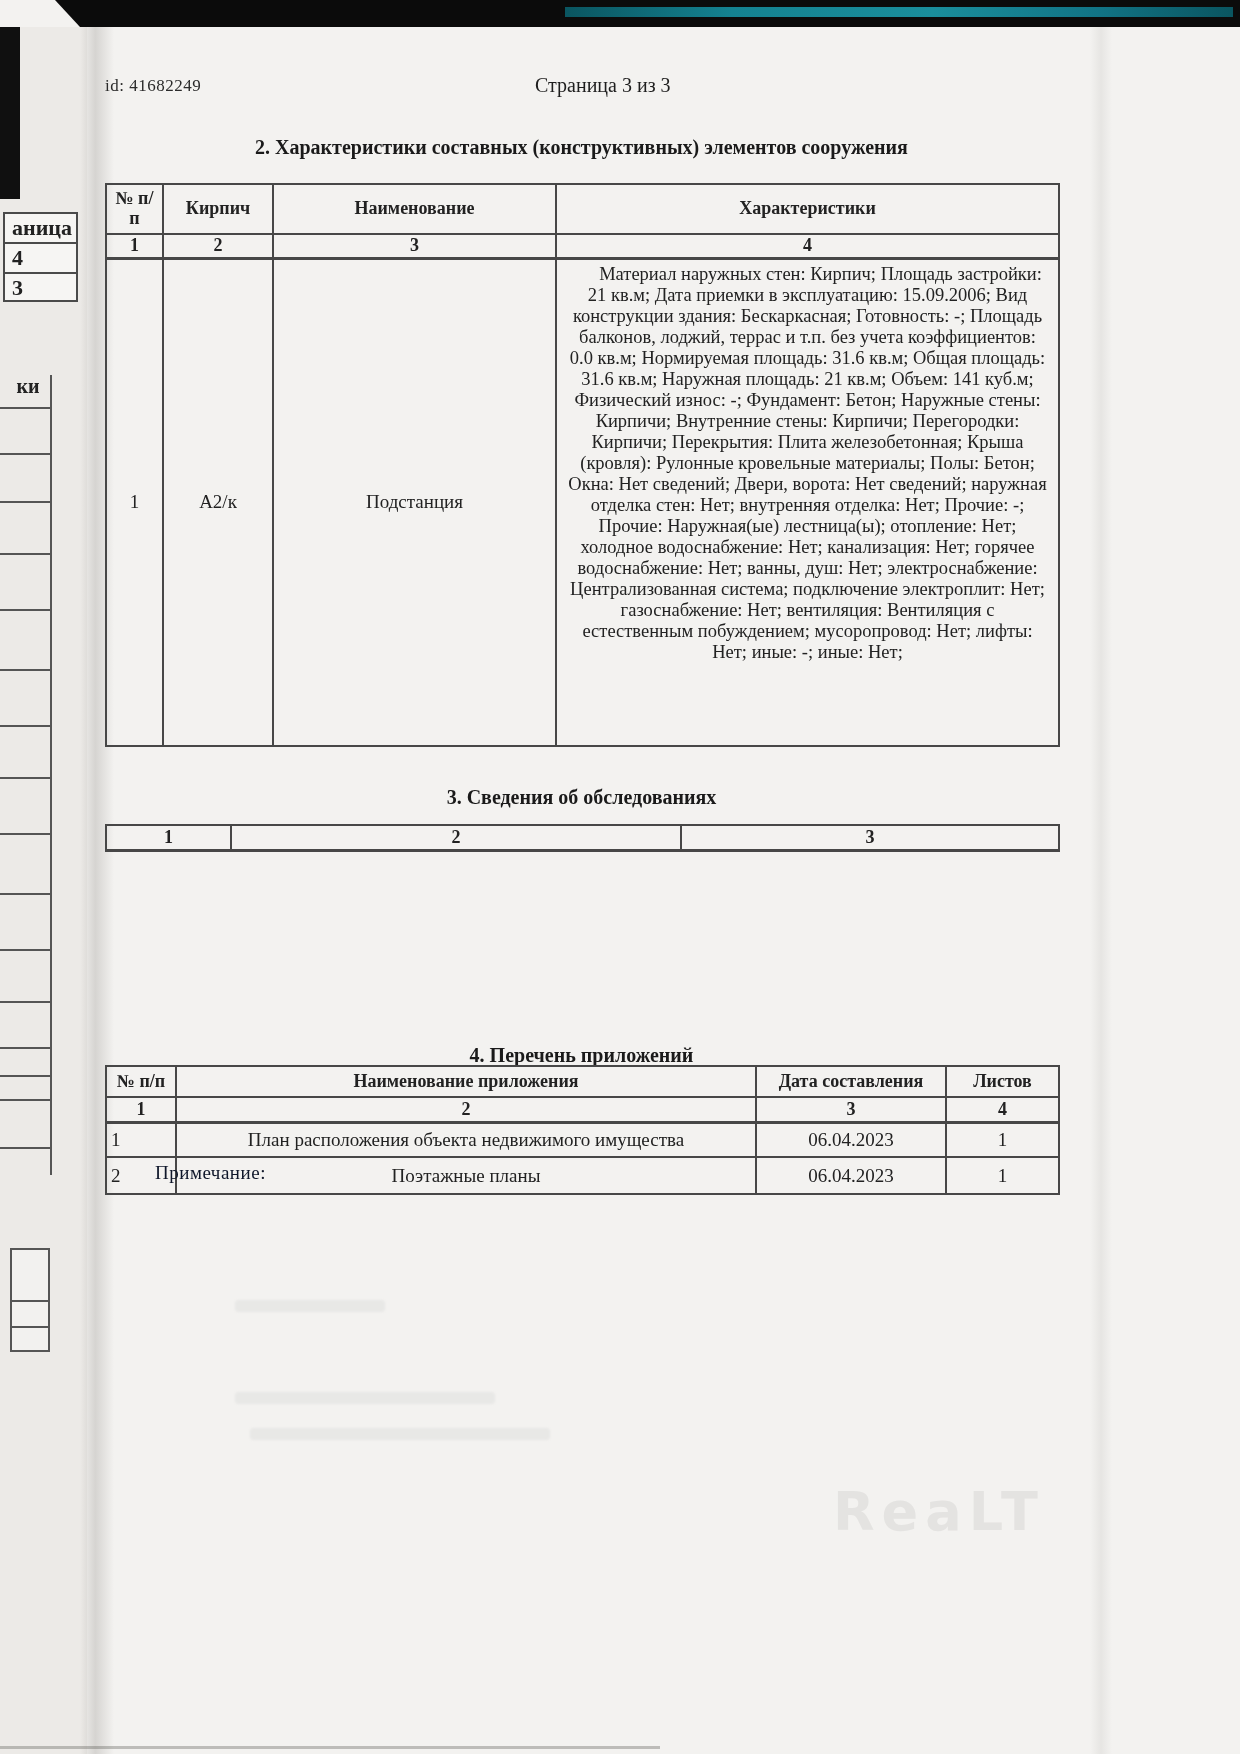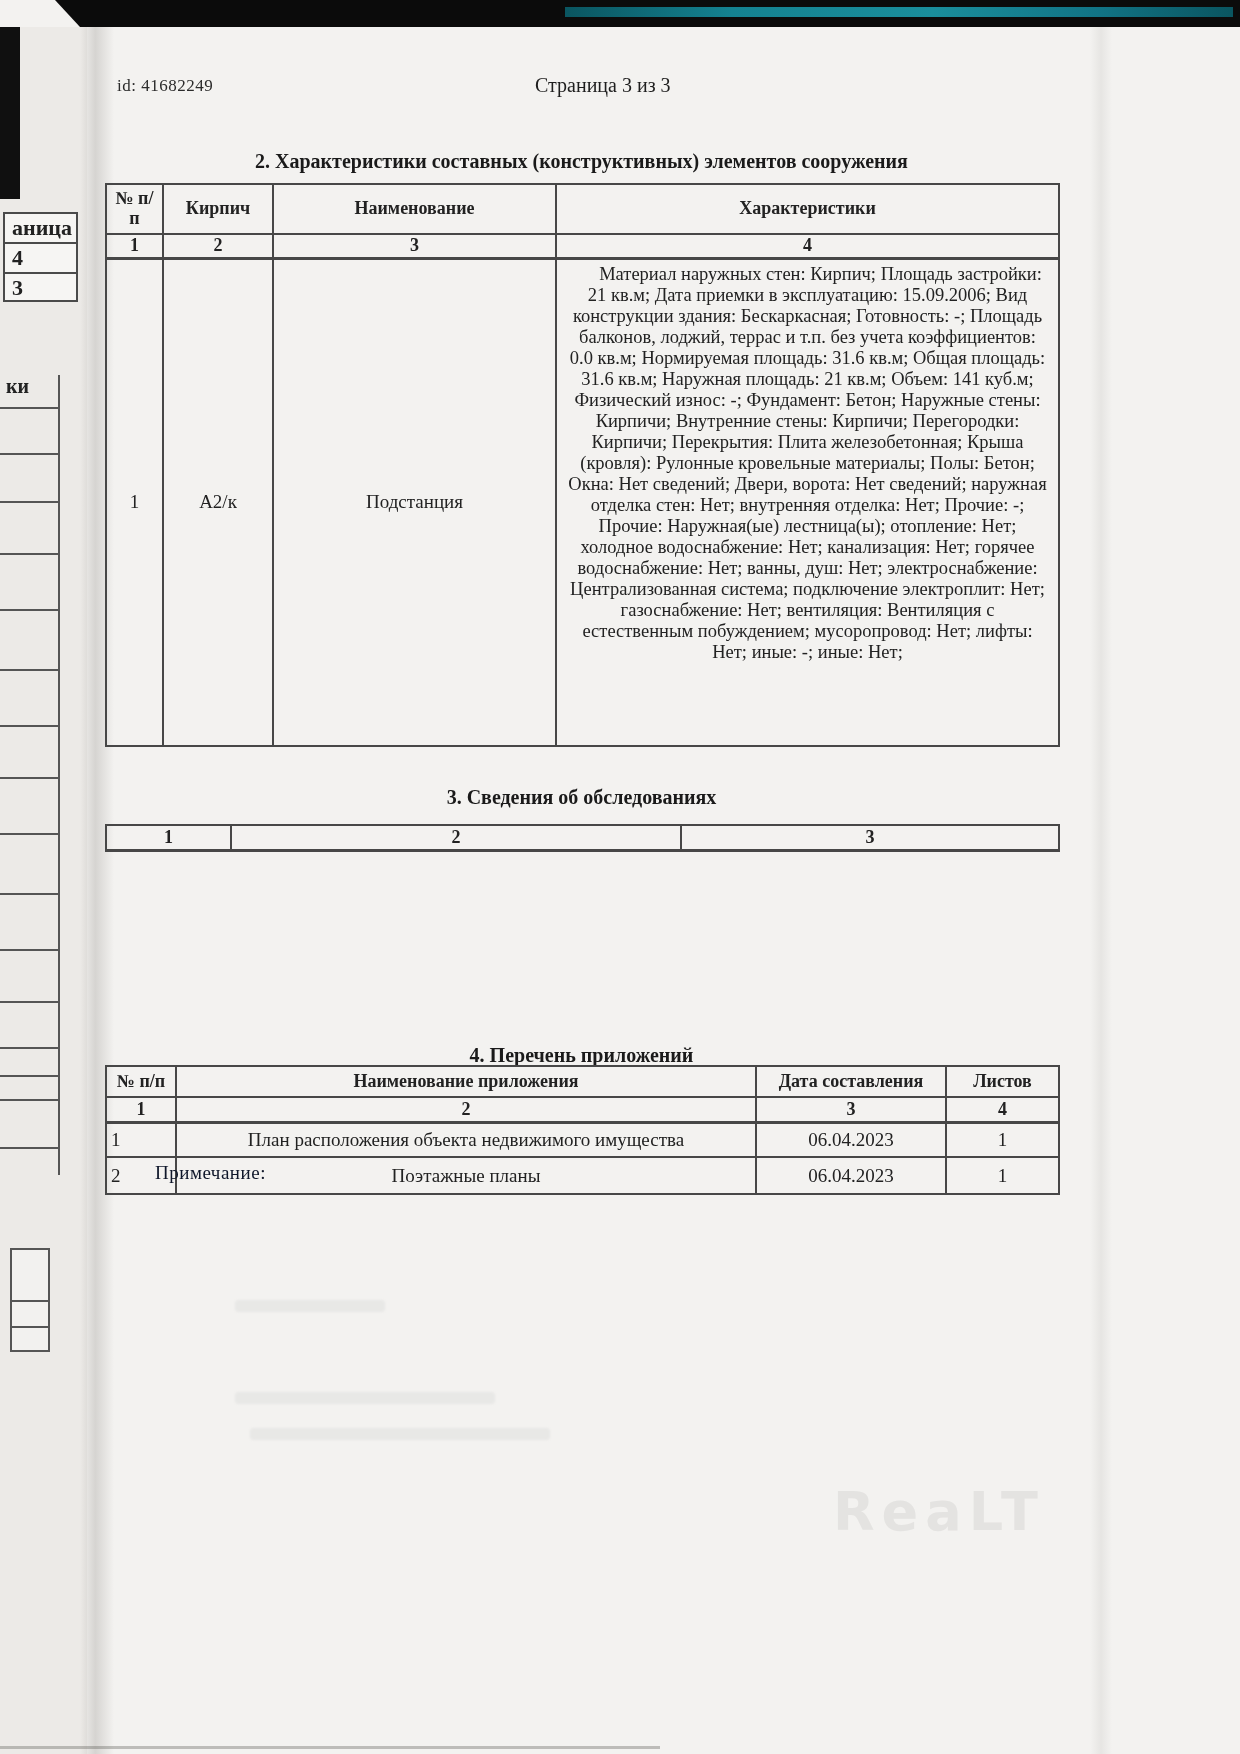--- a/index.html
+++ b/index.html
@@ -19,34 +19,34 @@
         background:linear-gradient(90deg,rgba(0,0,0,0) 0%,rgba(110,106,100,0.22) 45%,rgba(0,0,0,0) 100%);}
   .right-fold{left:1090px;top:27px;width:22px;height:1727px;
         background:linear-gradient(90deg,rgba(0,0,0,0) 0%,rgba(120,118,112,0.10) 50%,rgba(0,0,0,0) 100%);}
   .bottom-edge{left:0;top:1746px;width:660px;height:3px;background:rgba(90,88,84,0.35);}
 
   
   .fragA{left:3px;top:212px;width:75px;height:90px;background:#f6f5f3;
          border:2px solid #4a4a4a;box-sizing:border-box;font-weight:bold;font-size:22px;}
   .fragA .r{border-bottom:2px solid #4a4a4a;padding-left:7px;line-height:28px;height:30px;box-sizing:border-box;}
   .fragA .r:last-child{border-bottom:none;}
-  .fragB{left:0;top:375px;width:60px;height:800px;border-right:2px solid #555;box-sizing:border-box;}
+  .fragB{left:0;top:375px;width:52px;height:800px;border-right:2px solid #555;box-sizing:border-box;text-align:center;}
   .fragB .r{border-bottom:2px solid #555;box-sizing:border-box;}
   .fragB .hd{font-weight:bold;font-size:20px;padding-left:6px;}
   .fragC{left:10px;top:1248px;width:40px;height:104px;border:2px solid #555;box-sizing:border-box;background:#f2f1ef;}
   .fragC .r{border-bottom:2px solid #555;box-sizing:border-box;}
 
   
   .ghost{background:rgba(140,150,143,0.10);border-radius:4px;filter:blur(1px);}
 
   
-  .docid{left:117px;top:76px;font-size:17px;letter-spacing:0.5px;color:#2b2b2b;}
+  .docid{left:105px;top:76px;font-size:17px;letter-spacing:0.5px;color:#2b2b2b;}
   .pageind{left:535px;top:74px;font-size:20px;color:#1e1e1e;}
   .sect-title{left:105px;width:953px;text-align:center;font-weight:bold;font-size:20px;color:#1a1a1a;}
-  .t2{top:150px;} .t3{top:786px;} .t4{top:1044px;}
+  .t2{top:136px;} .t3{top:786px;} .t4{top:1044px;}
 
   .tblwrap{left:105px;width:953px;}
   table{border-collapse:collapse;table-layout:fixed;width:953px;padding-left:24px;}
   td{border:2px solid #474747;font-size:19px;text-align:center;vertical-align:middle;
      padding:1px 4px;box-sizing:border-box;overflow:hidden;}
   .hdr td{font-weight:bold;font-size:18px;line-height:1.1;}
   .nums td{font-weight:bold;font-size:18px;border-bottom:3px solid #474747;line-height:1.05;padding:0 2px;}
   .w2{top:183px;} .w3{top:824px;} .w4{top:1065px;}
 
   .chars{vertical-align:top;text-align:center;font-size:18.5px;line-height:21px;padding:4px 10px 2px 10px;margin-top:20px;}

